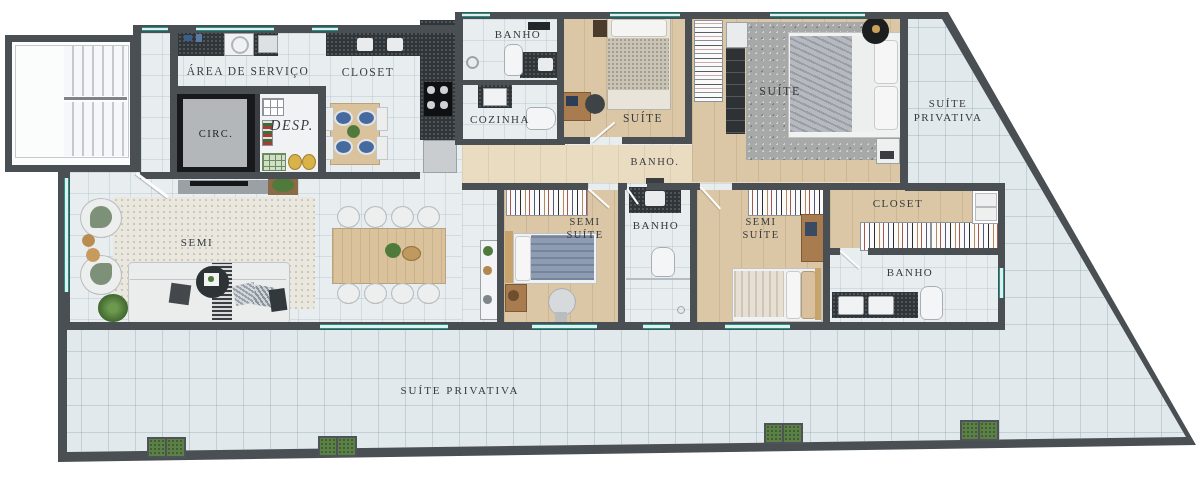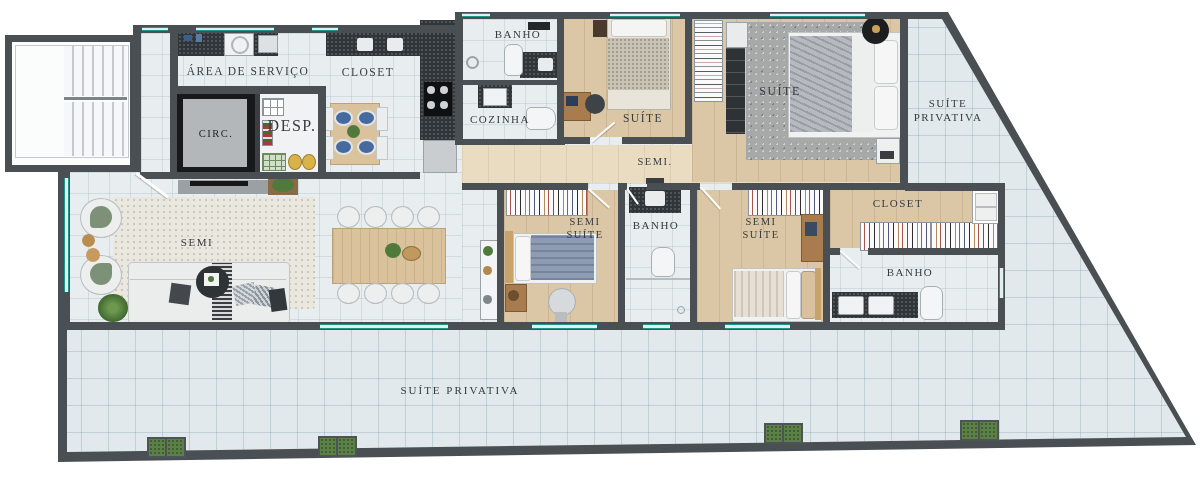--- a/index.html
+++ b/index.html
@@ -264,30 +264,30 @@
   <div class="planter" style="left:318px;top:436px;"></div>
   <div class="planter" style="left:336px;top:436px;"></div>
   <div class="planter" style="left:764px;top:423px;"></div>
   <div class="planter" style="left:782px;top:423px;"></div>
   <div class="planter" style="left:960px;top:420px;"></div>
   <div class="planter" style="left:978px;top:420px;"></div>
 
   <div class="label" style="left:248px;top:71px;font-size:11.5px;">ÁREA DE SERVIÇO</div>
   <div class="label" style="left:368px;top:72px;font-size:11.5px;">CLOSET</div>
   <div class="label" style="left:216px;top:134px;font-size:10.5px;color:#1f2224;">CIRC.</div>
-  <div class="label" style="left:292px;top:126px;font-size:16px;">DESP.</div>
+  <div class="label" style="left:292px;top:126px;font-size:14px;font-style:italic;">DESP.</div>
   <div class="label" style="left:518px;top:35px;font-size:11px;">BANHO</div>
   <div class="label" style="left:500px;top:120px;font-size:11px;">COZINHA</div>
   <div class="label" style="left:643px;top:118px;font-size:11.5px;">SUÍTE</div>
   <div class="label" style="left:780px;top:91px;font-size:12px;">SUÍTE</div>
   <div class="label" style="left:948px;top:111px;font-size:11px;">
     <span>SUÍTE</span><br>
     <span>PRIVATIVA</span>
   </div>
-  <div class="label" style="left:655px;top:162px;font-size:10.5px;">SEMI.</div>
+  <div class="label" style="left:655px;top:162px;font-size:10.5px;">BANHO.</div>
   <div class="label" style="left:197px;top:243px;font-size:11px;">SEMI</div>
   <div class="label" style="left:585px;top:228px;font-size:10.5px;">
     <span>SEMI</span><br>
     <span>SUÍTE</span>
   </div>
   <div class="label" style="left:656px;top:226px;font-size:11px;">BANHO</div>
   <div class="label" style="left:761px;top:228px;font-size:10.5px;">
     <span>SEMI</span><br>
     <span>SUÍTE</span>
   </div>

